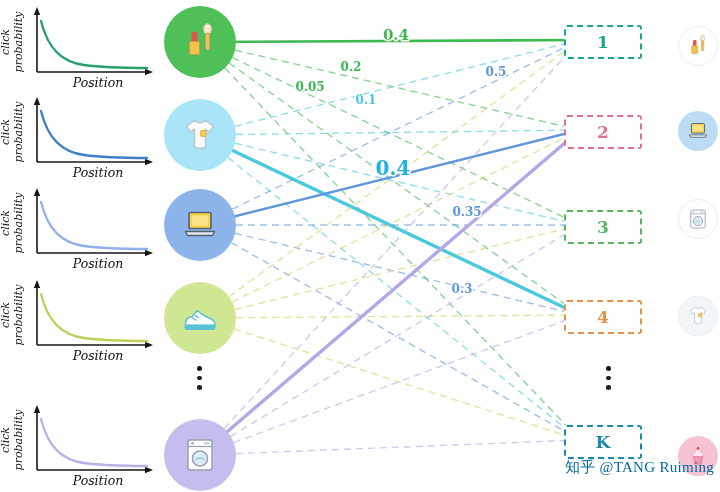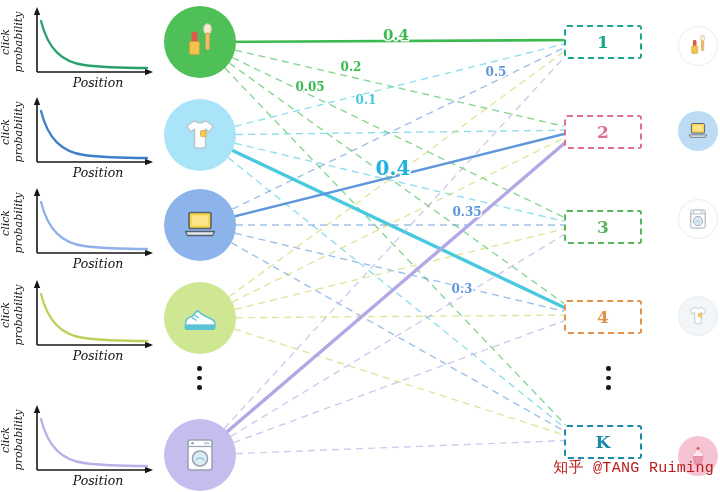--- a/index.html
+++ b/index.html
@@ -14,22 +14,22 @@
         align-items:center;justify-content:center;z-index:2;}
   .item span,.rank span{display:flex;align-items:center;justify-content:center;}
   .pos-box{position:absolute;width:74px;height:30px;background:#ffffff;border-radius:3px;
            display:flex;align-items:center;justify-content:center;z-index:2;border:2.2px dashed #888;}
   .pos-box b{font-weight:700;font-size:17px;font-family:"DejaVu Serif",serif;}
   .rank{position:absolute;border-radius:50%;display:flex;align-items:center;justify-content:center;z-index:2;}
   .ellipsis{position:absolute;z-index:2;display:flex;flex-direction:column;gap:5px;}
   .ellipsis i{width:4.5px;height:4.5px;border-radius:50%;background:#1b1b1b;display:block;}
   .elabel{font-family:"DejaVu Serif",serif;font-weight:700;paint-order:stroke;stroke:#ffffff;
           stroke-width:3px;stroke-linejoin:round;}
-  #watermark{position:absolute;right:6px;top:458px;z-index:3;font-family:Liberation Mono, monospace;
-             font-size:15px;color:#b91c1c;letter-spacing:.3px;margin-left:44px;}
+  #watermark{position:absolute;right:6px;top:458px;z-index:3;font-family:Liberation Serif, serif;
+             font-size:15px;color:#0369a1;letter-spacing:.3px;margin-left:44px;}
 </style>
 </head>
 <body>
 
 <div id="canvas">
   <svg id="edges" xmlns="http://www.w3.org/2000/svg">
       <line x1="200" y1="42" x2="580" y2="40" stroke="#3cba50" stroke-width="2.6"></line>
       <line x1="200" y1="42" x2="580" y2="130" stroke="#3cba50" stroke-width="1.4" stroke-dasharray="7 5" opacity="0.6"></line>
       <line x1="200" y1="42" x2="580" y2="225" stroke="#3cba50" stroke-width="1.4" stroke-dasharray="7 5" opacity="0.6"></line>
       <line x1="200" y1="42" x2="580" y2="315" stroke="#3cba50" stroke-width="1.4" stroke-dasharray="7 5" opacity="0.6"></line>

